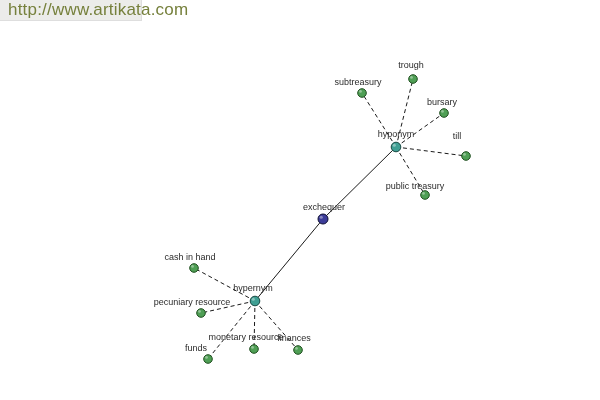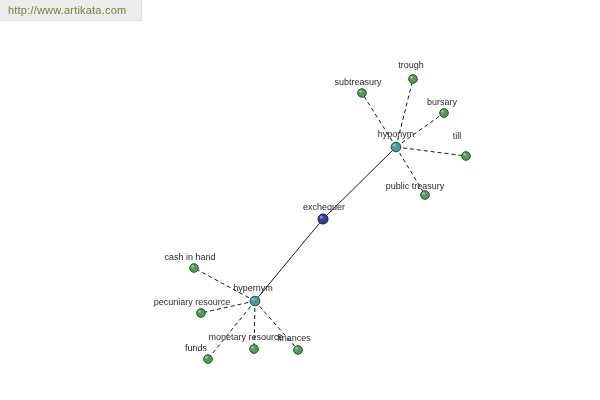--- a/index.html
+++ b/index.html
@@ -16,21 +16,21 @@
     width: 141px; height: 20px;
     background: #ececea;
     border-right: 1px solid #dedede;
     border-bottom: 1px solid #dedede;
     display: flex;
     align-items: center;
     z-index: 2;
   }
   .header-bar span {
     padding-left: 8px;
-    font-size: 11px;
+    font-size: 17px;
     letter-spacing: 0.2px;
     color: #76803c;
     white-space: nowrap;
   }
   svg.graph {
     position: absolute;
     left: 0; top: 0;
     z-index: 1;
   }
   svg.graph text {

